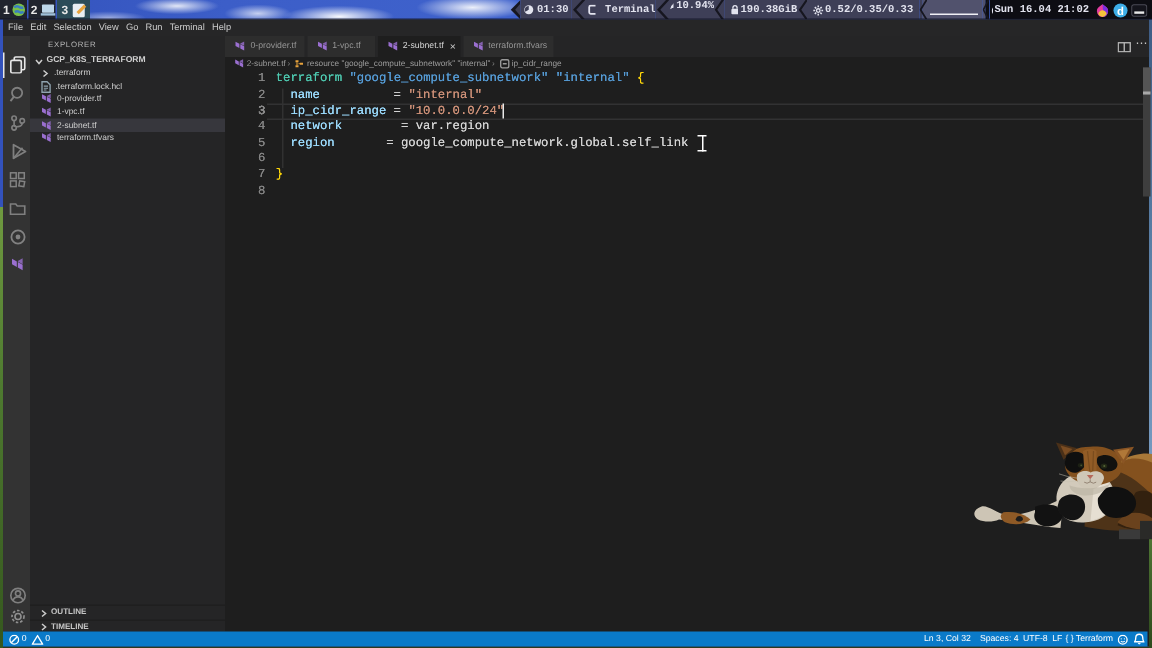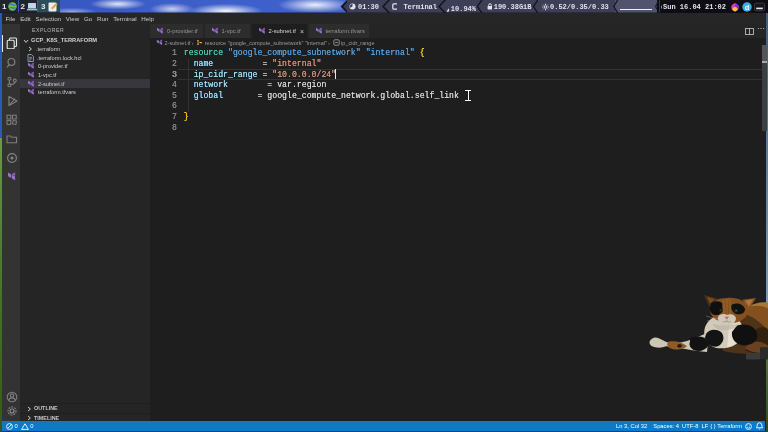--- a/index.html
+++ b/index.html
@@ -110,21 +110,21 @@
       </svg>
     <div class="seg" style="flex:none;width:47px;background:#3e3f57;display:flex;align-items:center;">
       <svg width="7" height="7" style="margin:0 6px 0 2px;">
           <rect x="0.8" y="0.8" width="5.4" height="5.4" rx="1" fill="none" stroke="#e2e3ee" stroke-width="1.2"></rect>
         </svg>
       <span>Terminal</span>
     </div>
     <svg width="9" height="13" style="flex:none;background:#3e3f57;">
         <polygon points="7,0 1,6.5 7,13 9.2,13 3.2,6.5 9.2,0" fill="#16161f"></polygon>
       </svg>
-    <div class="seg" style="flex:none;width:30px;background:#3e3f57;display:flex;align-items:flex-end;justify-content:center;">
+    <div class="seg" style="flex:none;width:30px;background:#3e3f57;display:flex;align-items:flex-start;justify-content:center;">
       <svg width="6" height="7" style="margin-right:1.5px;">
           <path d="M0.8 6.2 Q1.2 2.6 5.4 0.8 Q5 4.8 2.2 5.4 Z" fill="#e2e3ee"></path>
         </svg>
       <span>10.94%</span>
     </div>
     <svg width="6.5" height="13" style="flex:none;background:#3e3f57;">
         <polygon points="5,0 0.5,6.5 5,13 6.7,13 2.2,6.5 6.7,0" fill="#16161f"></polygon>
       </svg>
     <div class="seg" style="flex:none;width:49px;background:#3e3f57;display:flex;align-items:center;">
       <svg width="6" height="7" style="margin:0 1.5px 0 4px;">
@@ -375,25 +375,25 @@
       <div id="cursorline" style="position:absolute;left:28px;top:20.8px;width:586px;height:11px;border-top:0.8px solid #323233;border-bottom:0.8px solid #323233;"></div>
       <div id="ln3" style="position:absolute;left:0;top:21.32px;width:27px;text-align:right;color:#c6c6c6;font-family:'Liberation Mono', monospace;">3</div>
       <div id="lnums">  1
   2
   3
   4
   5
   6
   7
   8</div>
-      <div id="lines"><span class="kw">resource</span> <span class="typ">"google_compute_subnetwork"</span> <span class="typ">"internal"</span> <span class="brk">{</span>
+      <div id="lines"><span class="kw">terraform</span> <span class="typ">"google_compute_subnetwork"</span> <span class="typ">"internal"</span> <span class="brk">{</span>
   <span class="prop">name</span>          = <span class="str">"internal"</span>
   <span class="prop">ip_cidr_range</span> = <span class="str">"10.0.0.0/24"</span>
   <span class="prop">network</span>        = var.region
-  <span class="prop">global</span>       = google_compute_network.global.self_link
+  <span class="prop">region</span>       = google_compute_network.global.self_link
 
 <span class="brk">}</span></div>
       <div id="caret" style="position:absolute;left:184.5px;top:21.3px;width:1.2px;height:10px;background:#e8e8e8;"></div>
       <div id="ibeam" style="position:absolute;left:314.5px;top:41.8px;width:7px;height:11px;">
         <div style="position:absolute;left:3px;top:0;width:1.2px;height:11px;background:#ffffff;"></div>
         <div style="position:absolute;left:0.8px;top:0;width:5.6px;height:1.2px;background:#ffffff;"></div>
         <div style="position:absolute;left:0.8px;top:9.8px;width:5.6px;height:1.2px;background:#ffffff;"></div>
       </div>
     </div>
     <div id="scroll" style="position:absolute;left:612px;top:21px;width:4.5px;height:86px;background:#3e3e3e;">

